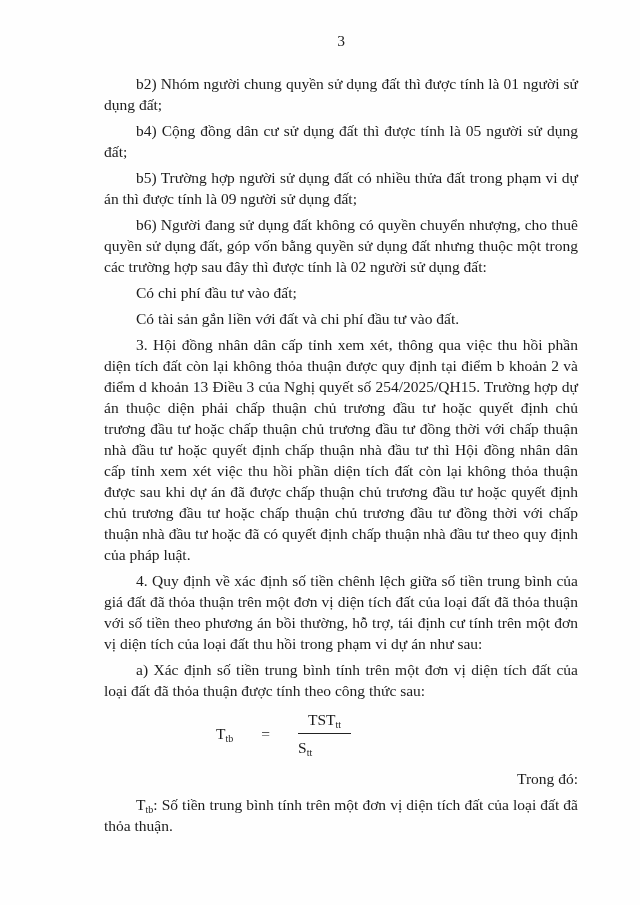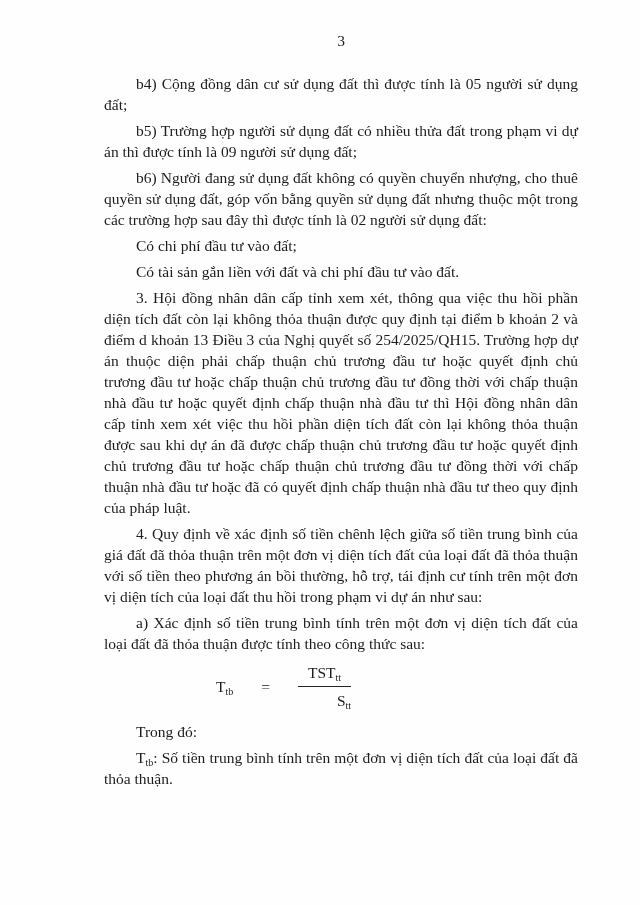--- a/index.html
+++ b/index.html
@@ -23,56 +23,57 @@
   .page-number {
     text-align: center;
     margin: 0 0 22px 0;
   }
   p.para {
     margin: 0 0 5px 0;
     text-align: justify;
     text-indent: 32px;
   }
   p.no-just {
-    text-align: left;
+    text-align: right;
   }
   sub {
     font-size: 10px;
     line-height: 0;
     vertical-align: -3px;
   }
   .formula {
     display: flex;
     align-items: center;
     margin: 8px 0 10px 112px;
     gap: 28px;
   }
   .frac {
     display: inline-flex;
     flex-direction: column;
-    align-items: flex-end;
+    align-items: flex-start;
     text-align: center;
   }
   .frac .num {
     display: inline-block;
     border-bottom: 1.2px solid #222;
     padding: 0 10px 3px 10px;
   }
   .frac .den {
     display: inline-block;
     padding-top: 3px;
   }
 </style>
 </head>
 <body>
 
 <div class="page">
 
   <div class="page-number">3</div>
 
+  <p class="para">b2) Nhóm người chung quyền sử dụng đất thì được tính là 01 người sử dụng đất;</p>
   <p class="para">b4) Cộng đồng dân cư sử dụng đất thì được tính là 05 người sử dụng đất;</p>
   <p class="para">b5) Trường hợp người sử dụng đất có nhiều thửa đất trong phạm vi dự án thì được tính là 09 người sử dụng đất;</p>
   <p class="para">b6) Người đang sử dụng đất không có quyền chuyển nhượng, cho thuê quyền sử dụng đất, góp vốn bằng quyền sử dụng đất nhưng thuộc một trong các trường hợp sau đây thì được tính là 02 người sử dụng đất:</p>
   <p class="para">Có chi phí đầu tư vào đất;</p>
   <p class="para">Có tài sản gắn liền với đất và chi phí đầu tư vào đất.</p>
   <p class="para">3. Hội đồng nhân dân cấp tỉnh xem xét, thông qua việc thu hồi phần diện tích đất còn lại không thỏa thuận được quy định tại điểm b khoản 2 và điểm d khoản 13 Điều 3 của Nghị quyết số 254/2025/QH15. Trường hợp dự án thuộc diện phải chấp thuận chủ trương đầu tư hoặc quyết định chủ trương đầu tư hoặc chấp thuận chủ trương đầu tư đồng thời với chấp thuận nhà đầu tư hoặc quyết định chấp thuận nhà đầu tư thì Hội đồng nhân dân cấp tỉnh xem xét việc thu hồi phần diện tích đất còn lại không thỏa thuận được sau khi dự án đã được chấp thuận chủ trương đầu tư hoặc quyết định chủ trương đầu tư hoặc chấp thuận chủ trương đầu tư đồng thời với chấp thuận nhà đầu tư hoặc đã có quyết định chấp thuận nhà đầu tư theo quy định của pháp luật.</p>
   <p class="para">4. Quy định về xác định số tiền chênh lệch giữa số tiền trung bình của giá đất đã thỏa thuận trên một đơn vị diện tích đất của loại đất đã thỏa thuận với số tiền theo phương án bồi thường, hỗ trợ, tái định cư tính trên một đơn vị diện tích của loại đất thu hồi trong phạm vi dự án như sau:</p>
   <p class="para">a) Xác định số tiền trung bình tính trên một đơn vị diện tích đất của loại đất đã thỏa thuận được tính theo công thức sau:</p>
 
   <div class="formula">

